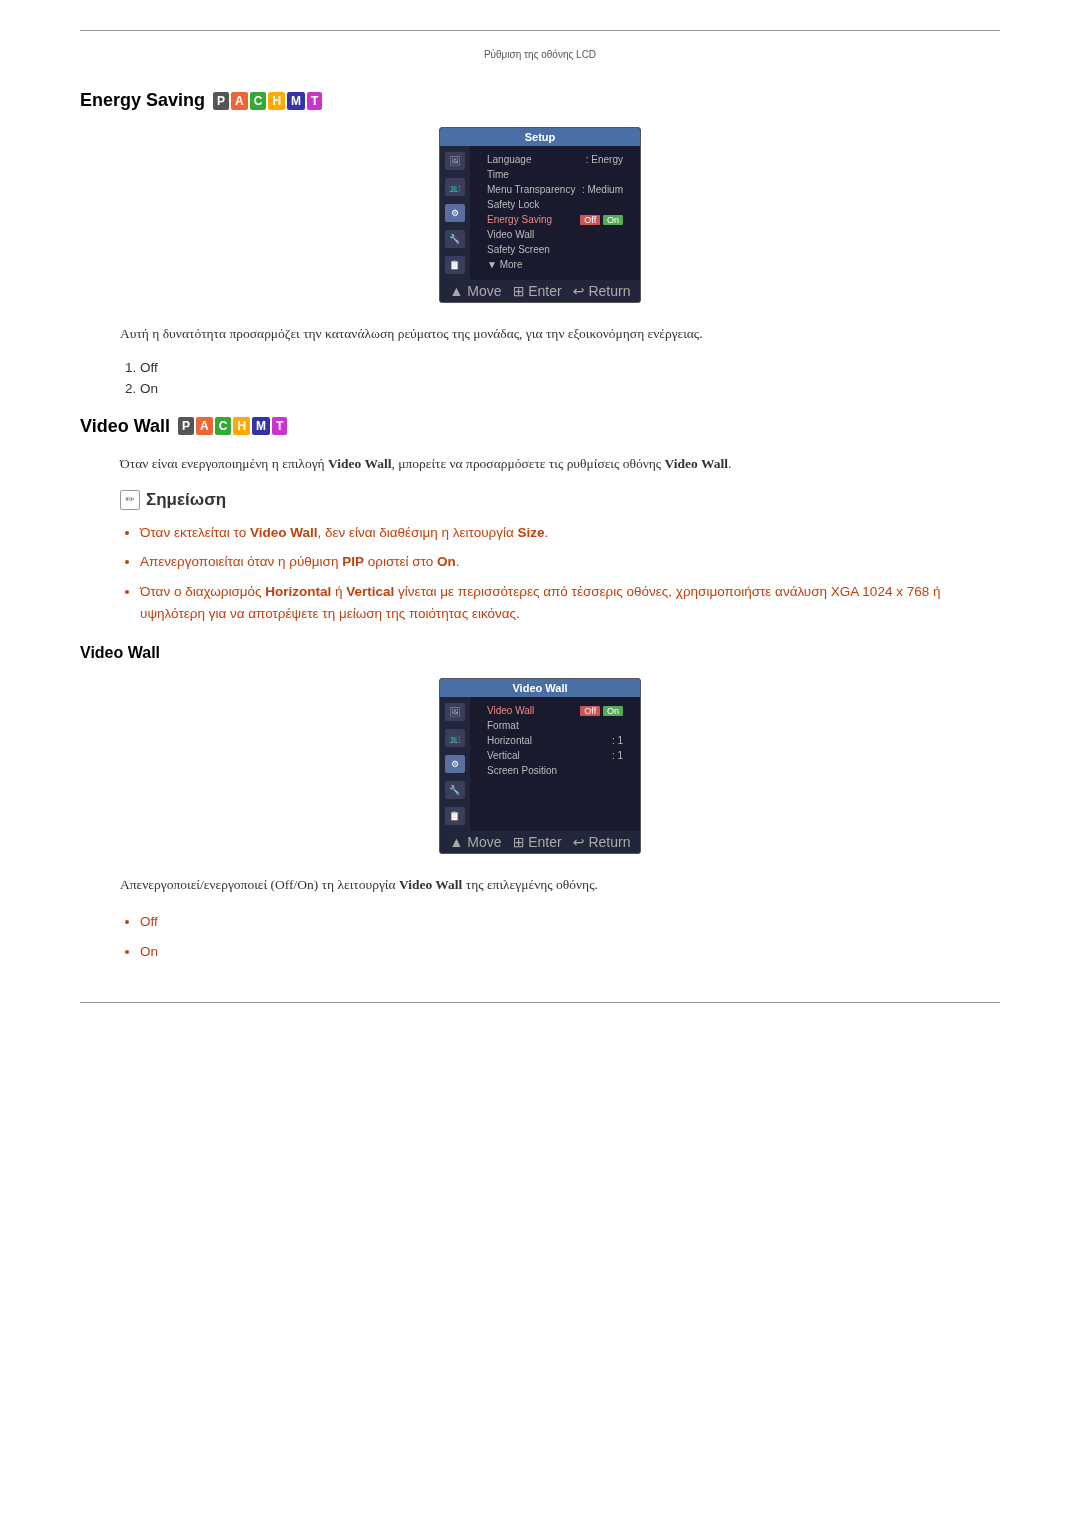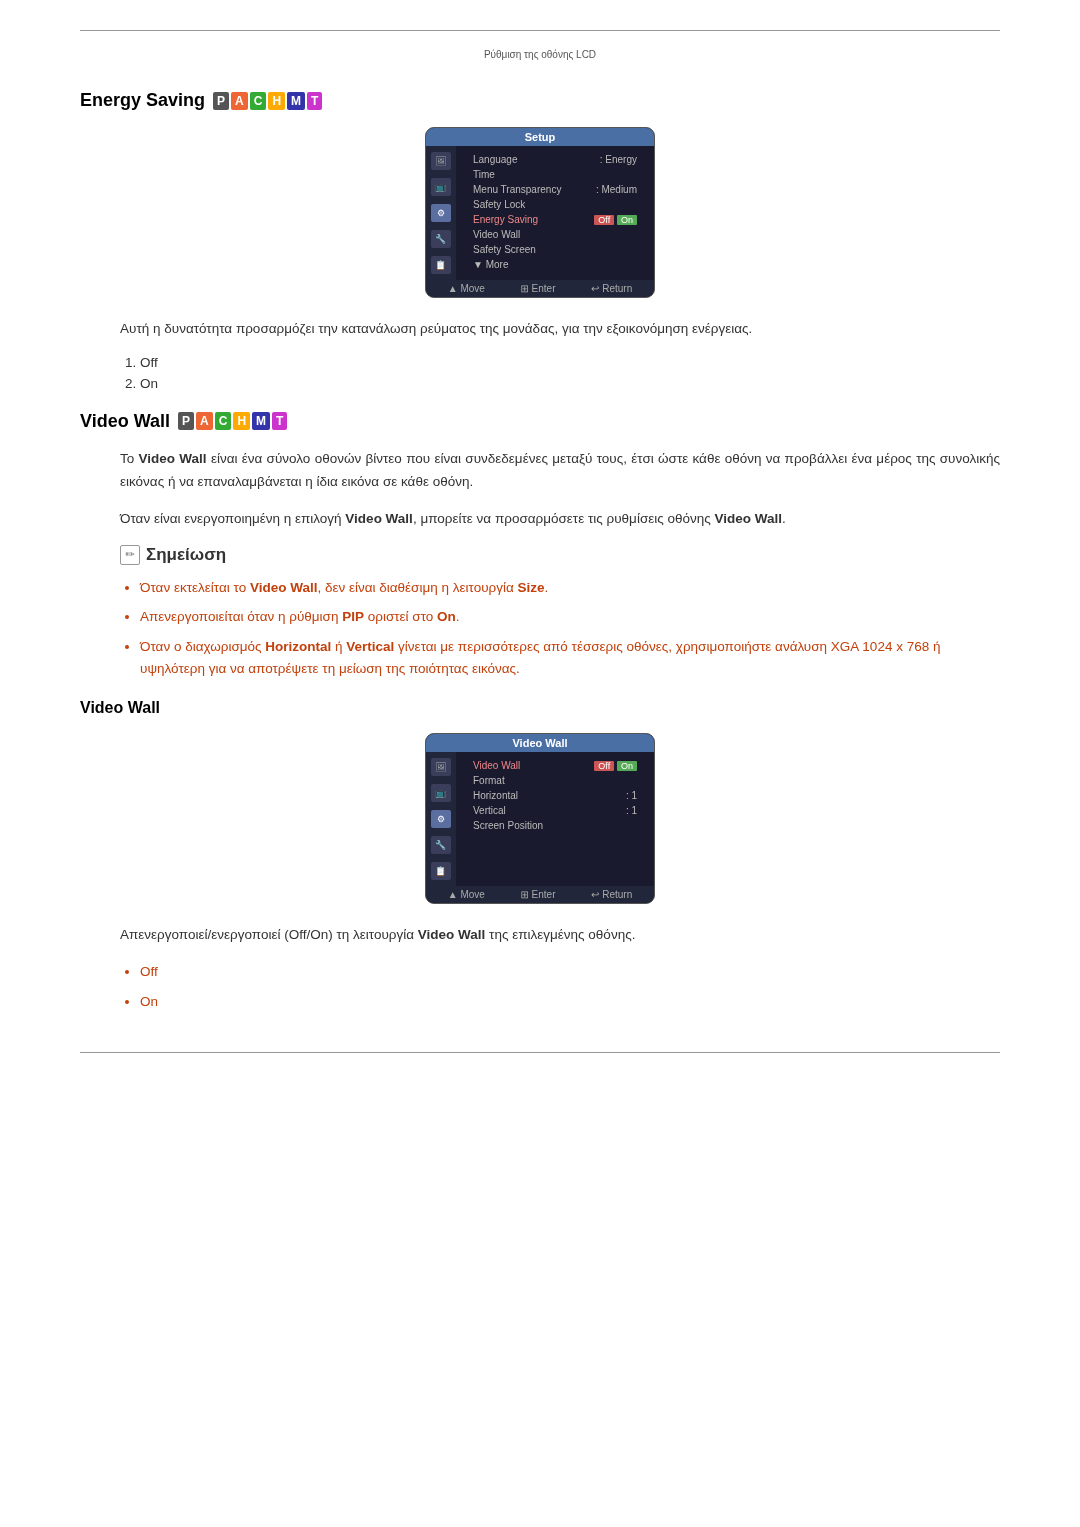--- a/index.html
+++ b/index.html
@@ -67,20 +67,21 @@
       margin-left: 40px;
       margin-bottom: 20px;
     }
 
     .body-text {
       font-size: 13.5px;
       color: #333;
       line-height: 1.7;
       text-align: justify;
       margin-bottom: 14px;
+      font-family: Liberation Serif, serif;
     }
 
     .list-numbered {
       margin-left: 20px;
       margin-bottom: 10px;
     }
 
     .list-numbered li {
       font-size: 13.5px;
       color: #333;
@@ -102,24 +103,24 @@
     }
 
     
     .osd-container {
       display: flex;
       justify-content: center;
       margin-bottom: 20px;
     }
 
     .osd-screen {
-      width: 230px;
+      width: 202px;
       background: #1a1a2e;
       border: 1px solid #555;
-      border-radius: 9px;
+      border-radius: 3px;
       font-size: 11px;
       color: #ccc;
       overflow: hidden;
     }
 
     .osd-title-bar {
       background: #4a6fa5;
       color: #fff;
       text-align: center;
       padding: 3px 0;
@@ -193,21 +194,21 @@
       padding: 0 4px;
       border-radius: 1px;
       font-size: 9px;
     }
 
     .osd-footer {
       background: #22263a;
       display: flex;
       justify-content: space-around;
       padding: 3px 4px;
-      font-size: 10px;
+      font-size: 14px;
       color: #aaa;
     }
 
     .osd-footer span {
       display: flex;
       align-items: center;
       gap: 2px;
     }
 
     .note-box {
@@ -337,23 +338,20 @@
       <span class="badge badge-p">P</span>
       <span class="badge badge-a">A</span>
       <span class="badge badge-c">C</span>
       <span class="badge badge-h">H</span>
       <span class="badge badge-m">M</span>
       <span class="badge badge-t">T</span>
     </div>
   </div>
 
   <div class="content-indent">
-    <p class="body-text">
-      Το <span class="inline-bold">Video Wall</span> είναι ένα σύνολο οθονών βίντεο που είναι συνδεδεμένες μεταξύ τους, έτσι ώστε κάθε οθόνη να προβάλλει ένα μέρος της συνολικής εικόνας ή να επαναλαμβάνεται η ίδια εικόνα σε κάθε οθόνη.
-    </p>
     <p class="body-text">
       Όταν είναι ενεργοποιημένη η επιλογή <span class="inline-bold">Video Wall</span>, μπορείτε να προσαρμόσετε τις ρυθμίσεις οθόνης <span class="inline-bold">Video Wall</span>.
     </p>
     <div class="note-box">
       <div class="note-icon">✏</div>
       <span class="note-text">Σημείωση</span>
     </div>
     <ul class="list-bullet">
       <li>
         Όταν εκτελείται το <span class="inline-bold">Video Wall</span>, δεν είναι διαθέσιμη η λειτουργία <span class="inline-bold">Size</span>.

